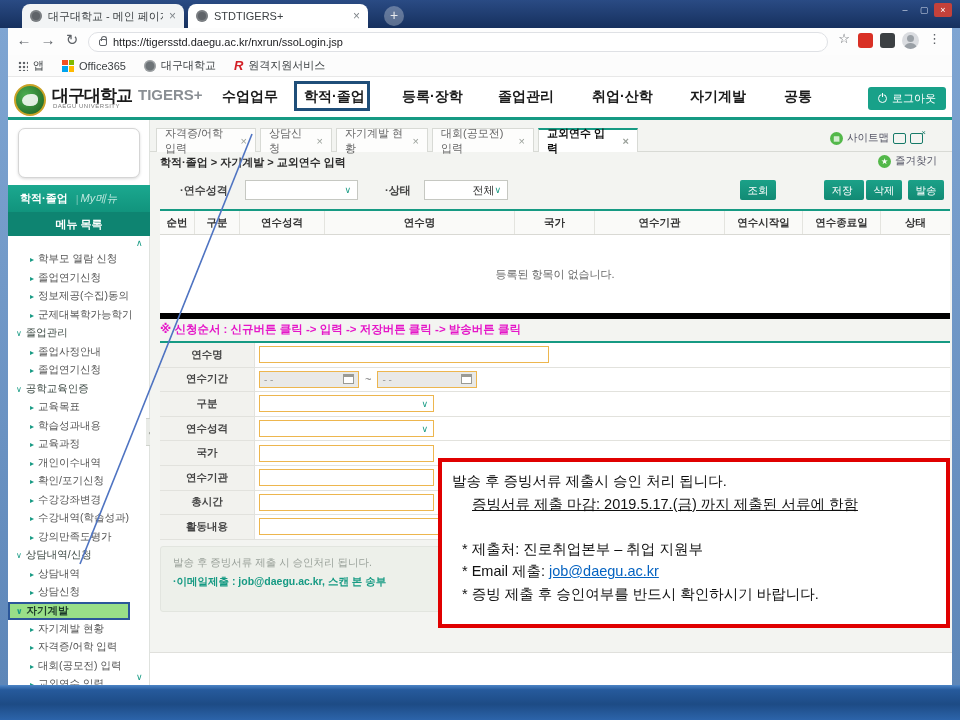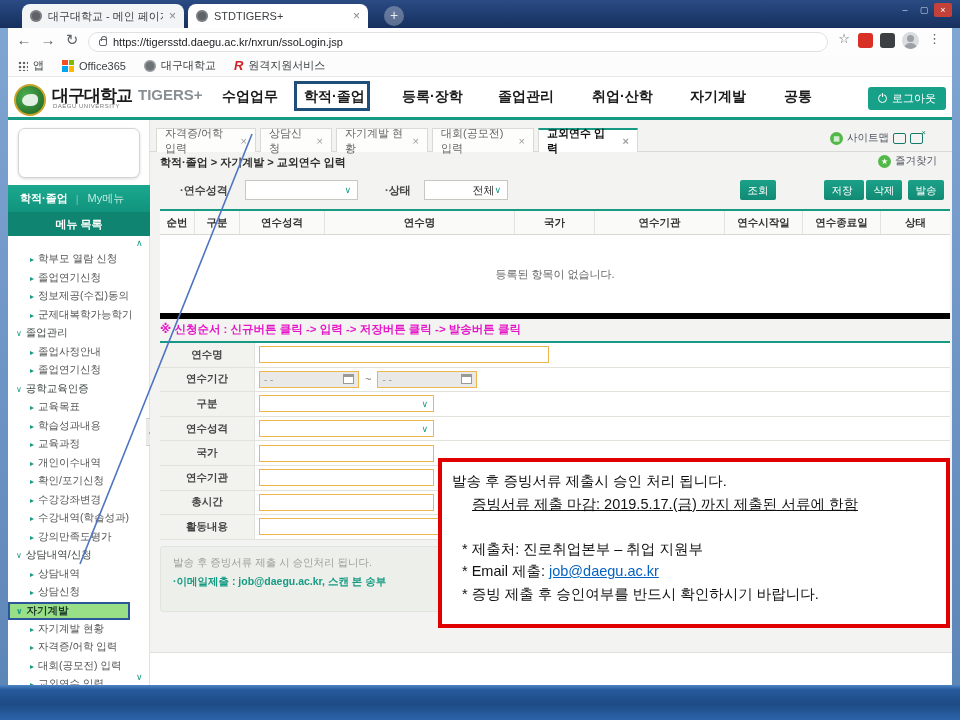--- a/index.html
+++ b/index.html
@@ -68,21 +68,21 @@
   .pwric::after { content:""; position:absolute; left:2.7px; top:-2px; width:1.5px; height:4px; background:#fff; }
 
   
   .sidebar { left:8px; top:120px; width:142px; height:565px; background:#fff; border-right:1px solid #dfe2de; }
   .photobox { left:18px; top:128px; width:122px; height:50px; background:#fff; border:1px solid #d5d5d5;
               border-radius:7px; box-shadow:0 1px 3px rgba(0,0,0,.15); }
   .sbtabs { left:8px; top:185px; width:142px; height:27px; background:linear-gradient(#1ba88f,#11947d);
             display:flex; align-items:center; font-size:11px; }
   .sbtab-active { color:#fff; font-weight:bold; padding:0 8px 0 12px; }
   .sbtab-div { color:#ffffff66; }
-  .sbtab-my { color:#bfe8df; padding:0 0 0 9px; }
+  .sbtab-my { color:#bfe8df; padding:0 0 0 2px;font-style:italic; }
   .menutitle { left:8px; top:212px; width:142px; height:24px; background:#0e8471; color:#fff;
                font-size:11px; font-weight:bold; text-align:center; line-height:24px; }
   .scrollchev { color:#169a83; font-size:9px; }
   .menulist { left:8px; top:250px; width:142px; font-size:10.5px; line-height:16.5px; color:#555; }
   .mi { white-space:nowrap; overflow:hidden; }
   .mi .mk { color:#169a83; font-size:8px; margin-right:4px; }
   .mi.sec { padding-left:8px; color:#3d4a44; }
   .mi.leaf { padding-left:22px; }
   .mi.hl { background:#99df88; border:2px solid #2b579a; width:122px; line-height:13px; padding-left:6px; color:#1d3b2a; font-weight:bold; }
   .collapse-handle { left:146px; top:418px; width:9px; height:28px; background:#e9ebe7; border:1px solid #cfd2cc;

